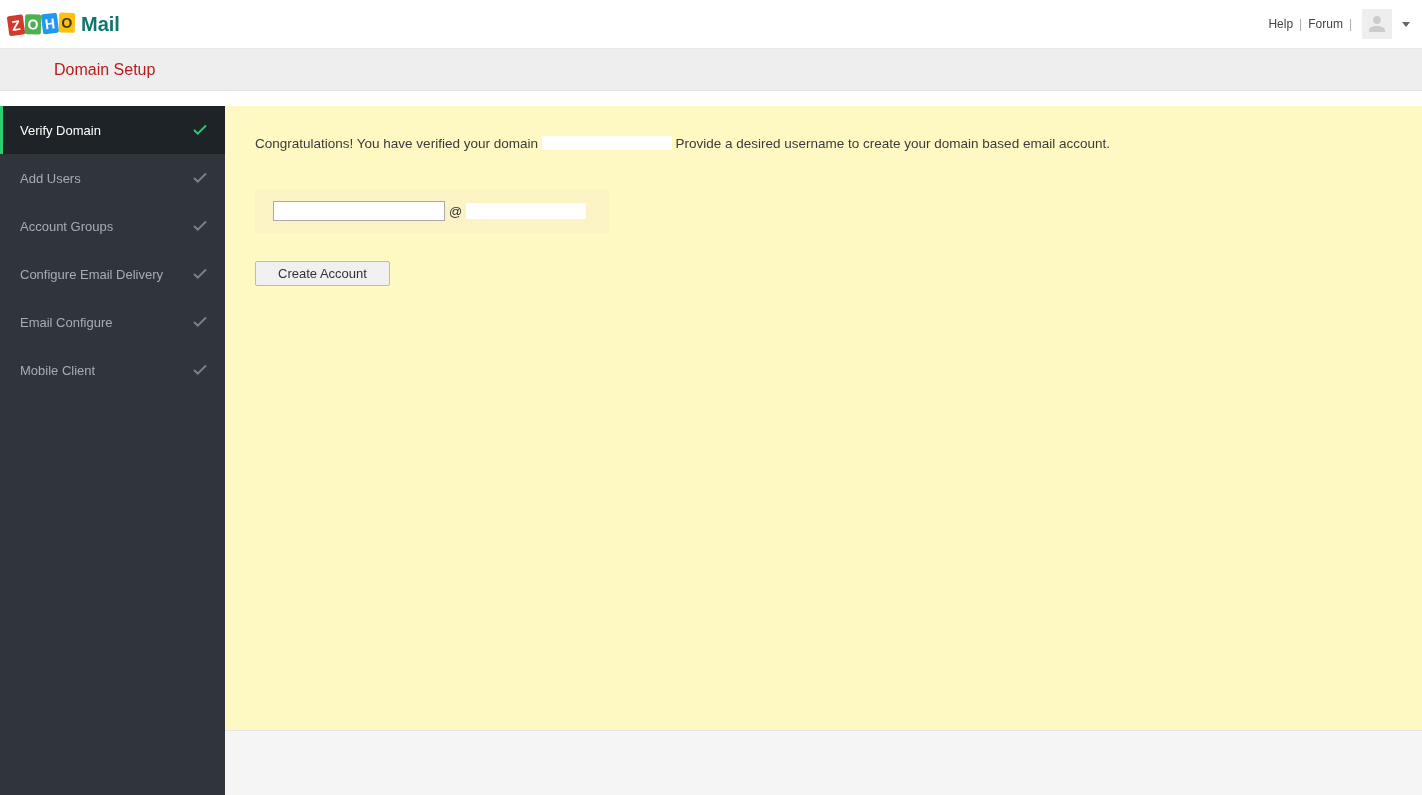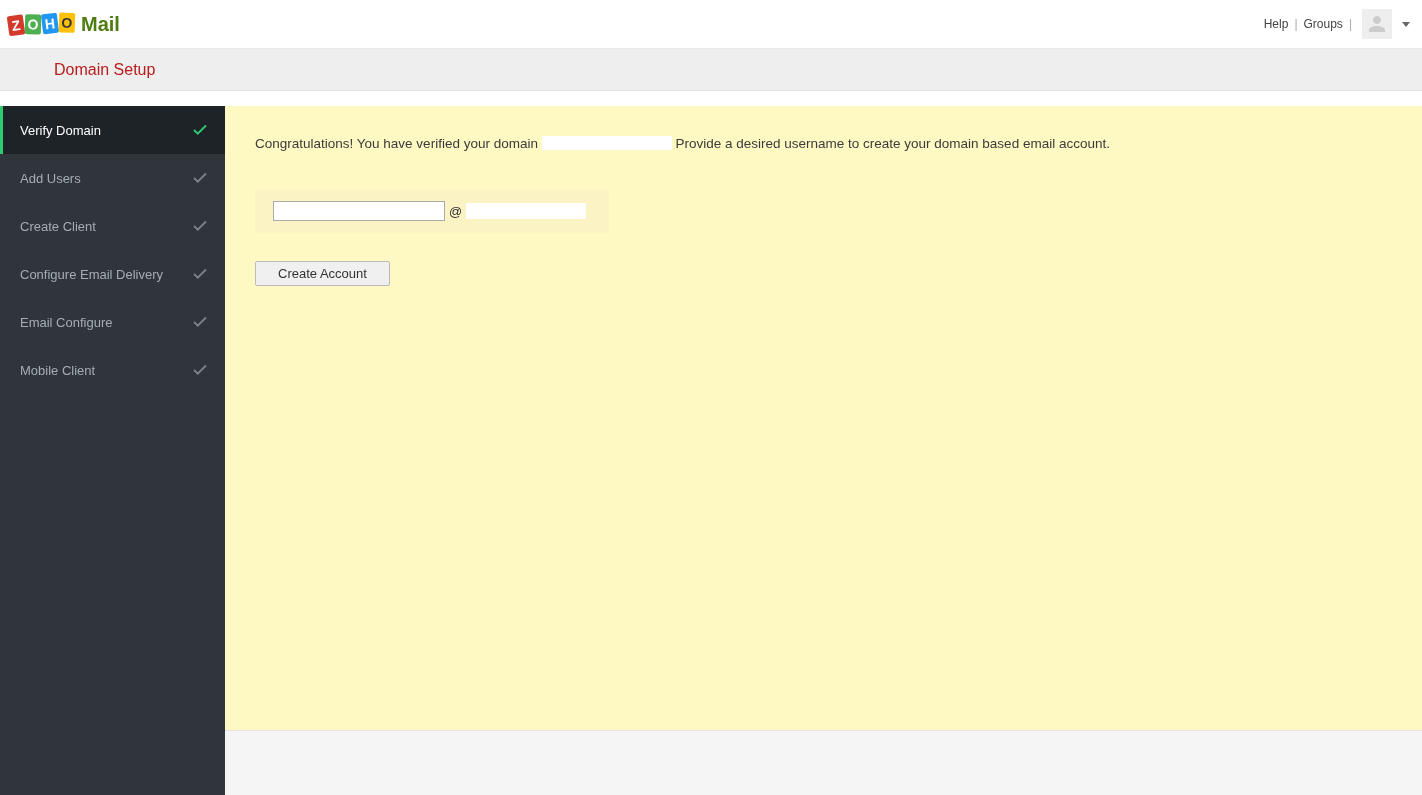--- a/index.html
+++ b/index.html
@@ -42,21 +42,21 @@
     font-size: 14px;
     border-radius: 2px;
   }
   .lb-z { background: #d33a2c; transform: rotate(-5deg); }
   .lb-o1 { background: #4caf50; transform: rotate(4deg); }
   .lb-h { background: #2196f3; transform: rotate(-4deg); }
   .lb-o2 { background: #ffc107; transform: rotate(5deg); color:#333; }
   .logo-text {
     font-size: 20px;
     font-weight: 600;
-    color: #4d7c0f;
+    color: #0f766e;
     margin-left: 4px;
   }
   .top-right {
     display: flex;
     align-items: center;
     gap: 6px;
     font-size: 12px;
     color: #444;
   }
   .top-right a {
@@ -219,21 +219,21 @@
       <div class="logo-block lb-z">Z</div>
       <div class="logo-block lb-o1">O</div>
       <div class="logo-block lb-h">H</div>
       <div class="logo-block lb-o2">O</div>
     </div>
     <span class="logo-text">Mail</span>
   </div>
   <div class="top-right">
     <a>Help</a>
     <span class="sep">|</span>
-    <a>Groups</a>
+    <a>Forum</a>
     <span class="sep">|</span>
     <div class="avatar-box">
       <svg viewBox="0 0 24 24">
           <path d="M12 12c2.2 0 4-1.8 4-4s-1.8-4-4-4-4 1.8-4 4 1.8 4 4 4zm0 2c-2.7 0-8 1.3-8 4v2h16v-2c0-2.7-5.3-4-8-4z"></path>
         </svg>
     </div>
     <div class="caret-down"></div>
   </div>
 </div>
 
@@ -250,21 +250,21 @@
           <path d="M4 12l5 5L20 6"></path>
         </svg>
     </div>
     <div class="side-item">
       <span>Add Users</span>
       <svg class="check-icon check-grey" viewBox="0 0 24 24">
           <path d="M4 12l5 5L20 6"></path>
         </svg>
     </div>
     <div class="side-item">
-      <span>Create Client</span>
+      <span>Account Groups</span>
       <svg class="check-icon check-grey" viewBox="0 0 24 24">
           <path d="M4 12l5 5L20 6"></path>
         </svg>
     </div>
     <div class="side-item">
       <span>Configure Email Delivery</span>
       <svg class="check-icon check-grey" viewBox="0 0 24 24">
           <path d="M4 12l5 5L20 6"></path>
         </svg>
     </div>

